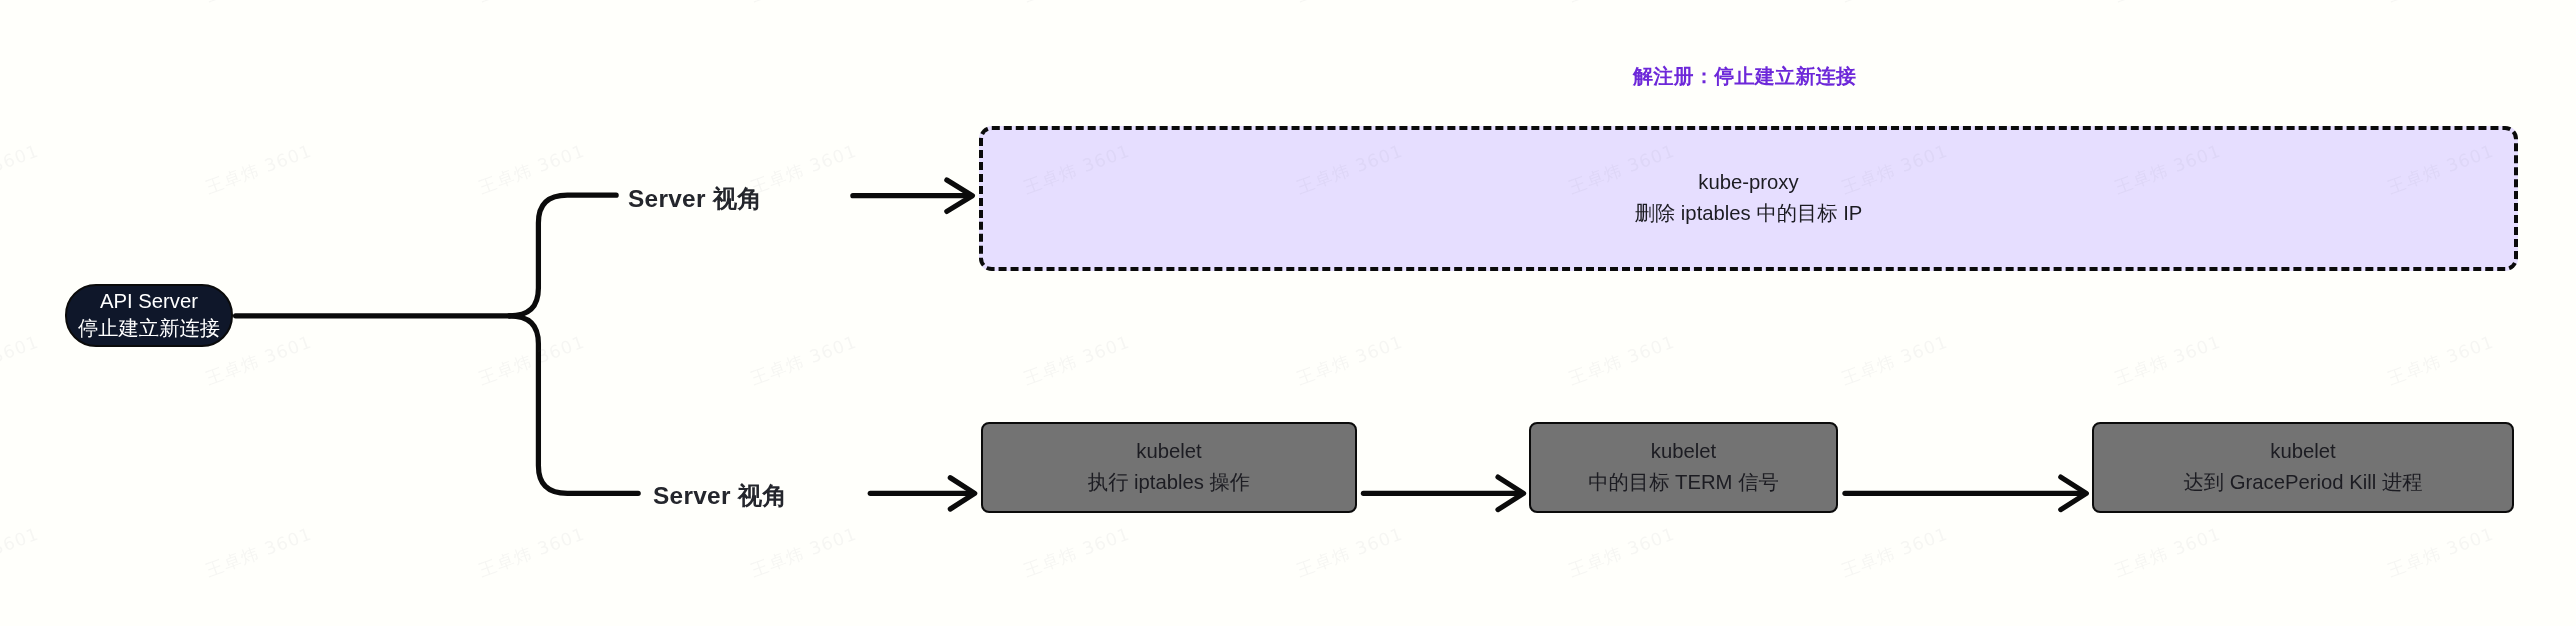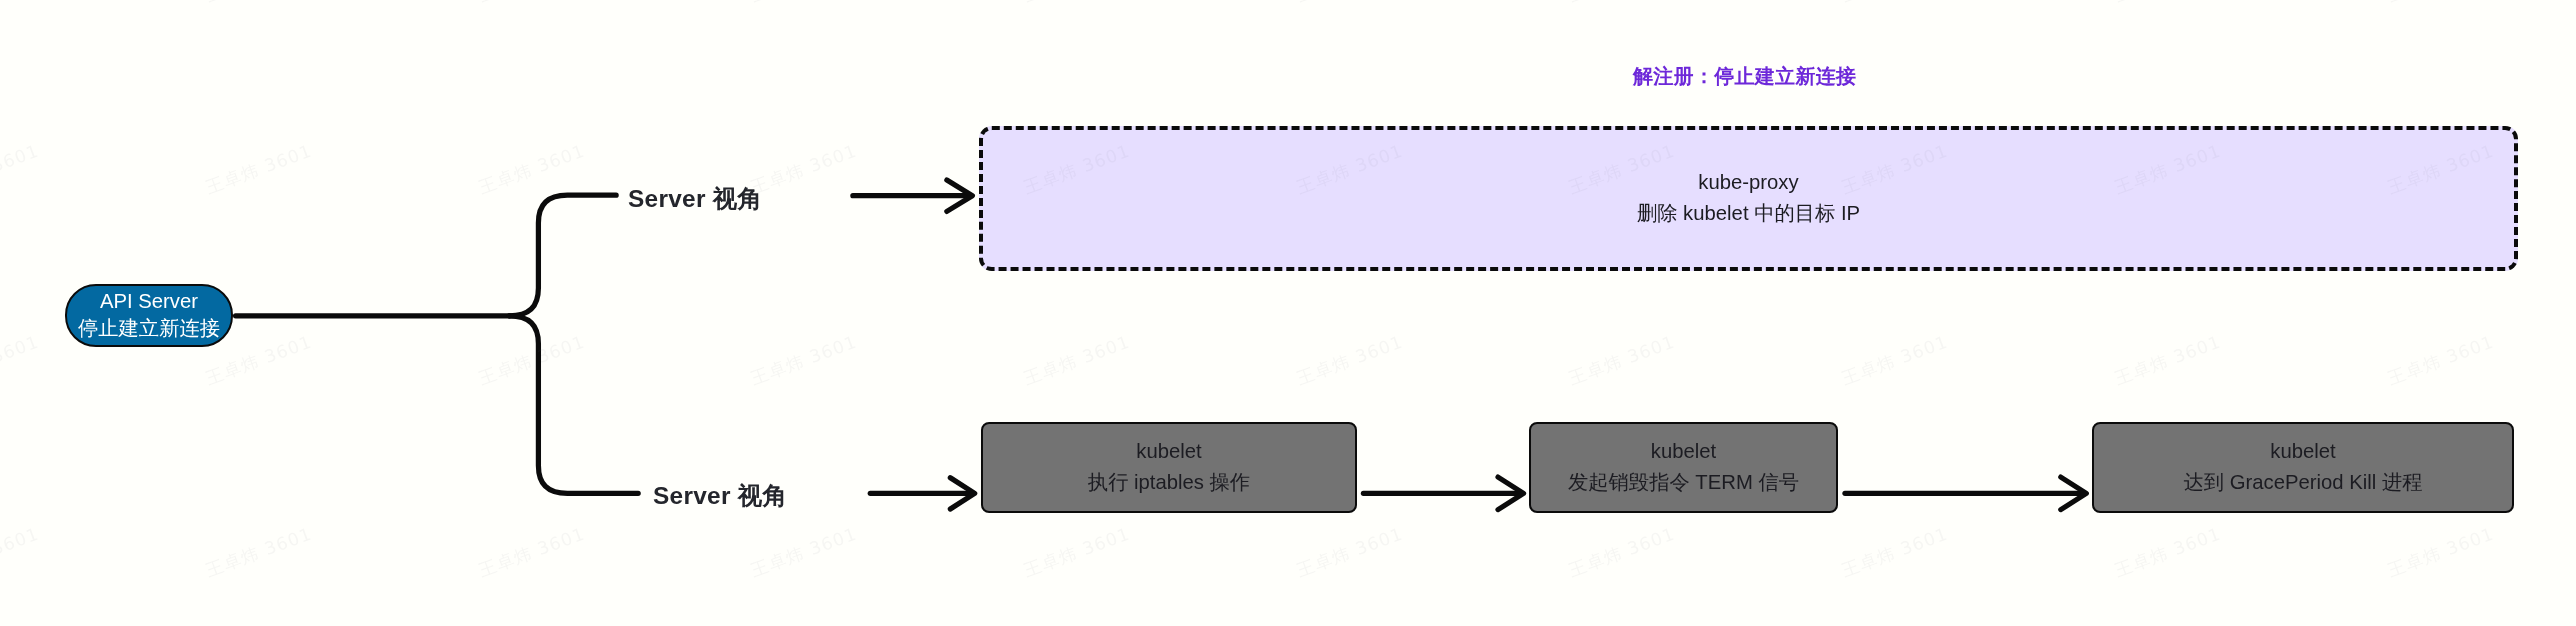--- a/index.html
+++ b/index.html
@@ -65,21 +65,21 @@
     text-align: center;
     line-height: 1.28;
   }
 
   
   #api-server {
     left: 65px;
     top: 284px;
     width: 168px;
     height: 63px;
-    background: #0369a1;
+    background: #0f172a;
     border: 2.9px solid #0b0b0b;
     border-radius: 31px;
     color: #ffffff;
     font-size: 20.3px;
   }
   #api-server .line1 { margin-bottom: 1.2px; }
 
   
   #kube-proxy-box {
     left: 979px;
@@ -166,31 +166,31 @@
     <div class="line1">API Server</div>
     <div class="line2">停止建立新连接</div>
   </div>
 
   <div class="txt branch-label" id="client-label">Server 视角</div>
 
   <div class="txt branch-label" id="server-label">Server 视角</div>
 
   <div class="node" id="kube-proxy-box">
     <div class="line1">kube-proxy</div>
-    <div class="line2">删除 kubelet 中的目标 IP</div>
+    <div class="line2">删除 iptables 中的目标 IP</div>
   </div>
 
   <div class="node kubelet-box" id="kubelet-1">
     <div class="line1">kubelet</div>
     <div class="line2">执行 iptables 操作</div>
   </div>
 
   <div class="node kubelet-box" id="kubelet-2">
     <div class="line1">kubelet</div>
-    <div class="line2">发起销毁指令 TERM 信号</div>
+    <div class="line2">中的目标 TERM 信号</div>
   </div>
 
   <div class="node kubelet-box" id="kubelet-3">
     <div class="line1">kubelet</div>
     <div class="line2">达到 GracePeriod Kill 进程</div>
   </div>
 
   <div class="wm-layer" id="wm-layer">
       <div class="wm" style="left: -70px; top: -35px;">王卓炜 3601</div>
       <div class="wm" style="left: 203px; top: -35px;">王卓炜 3601</div>

